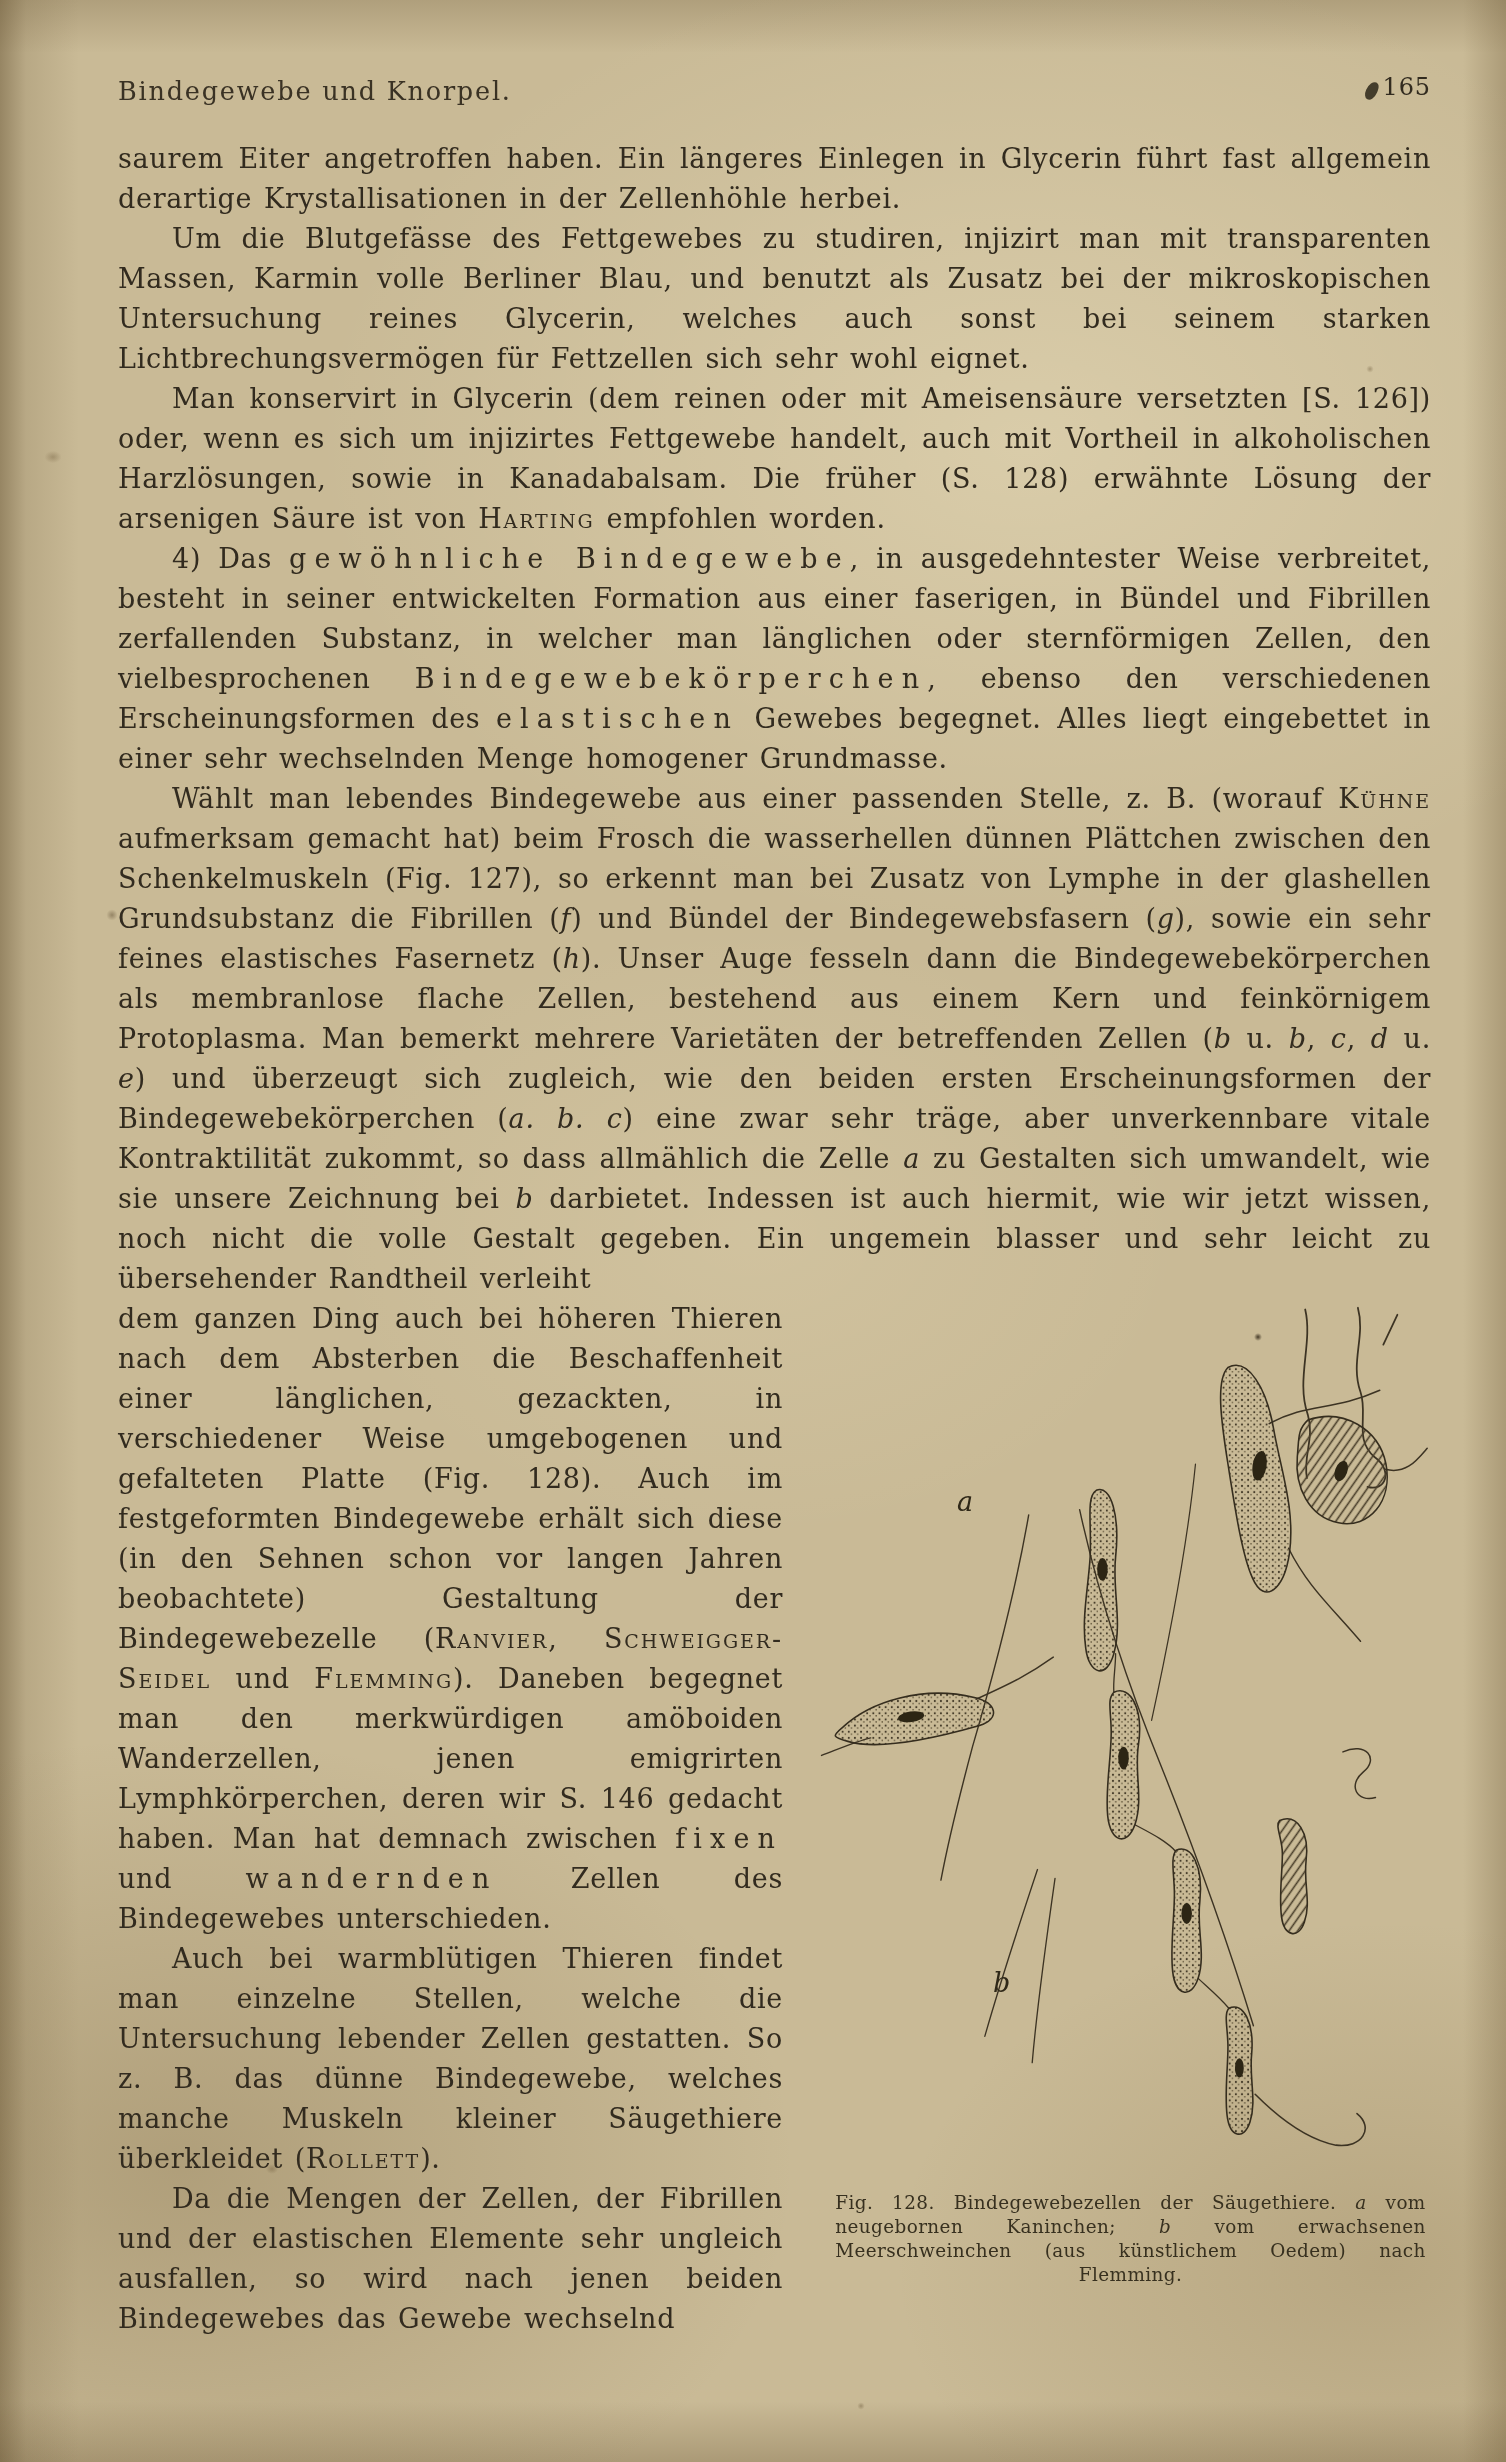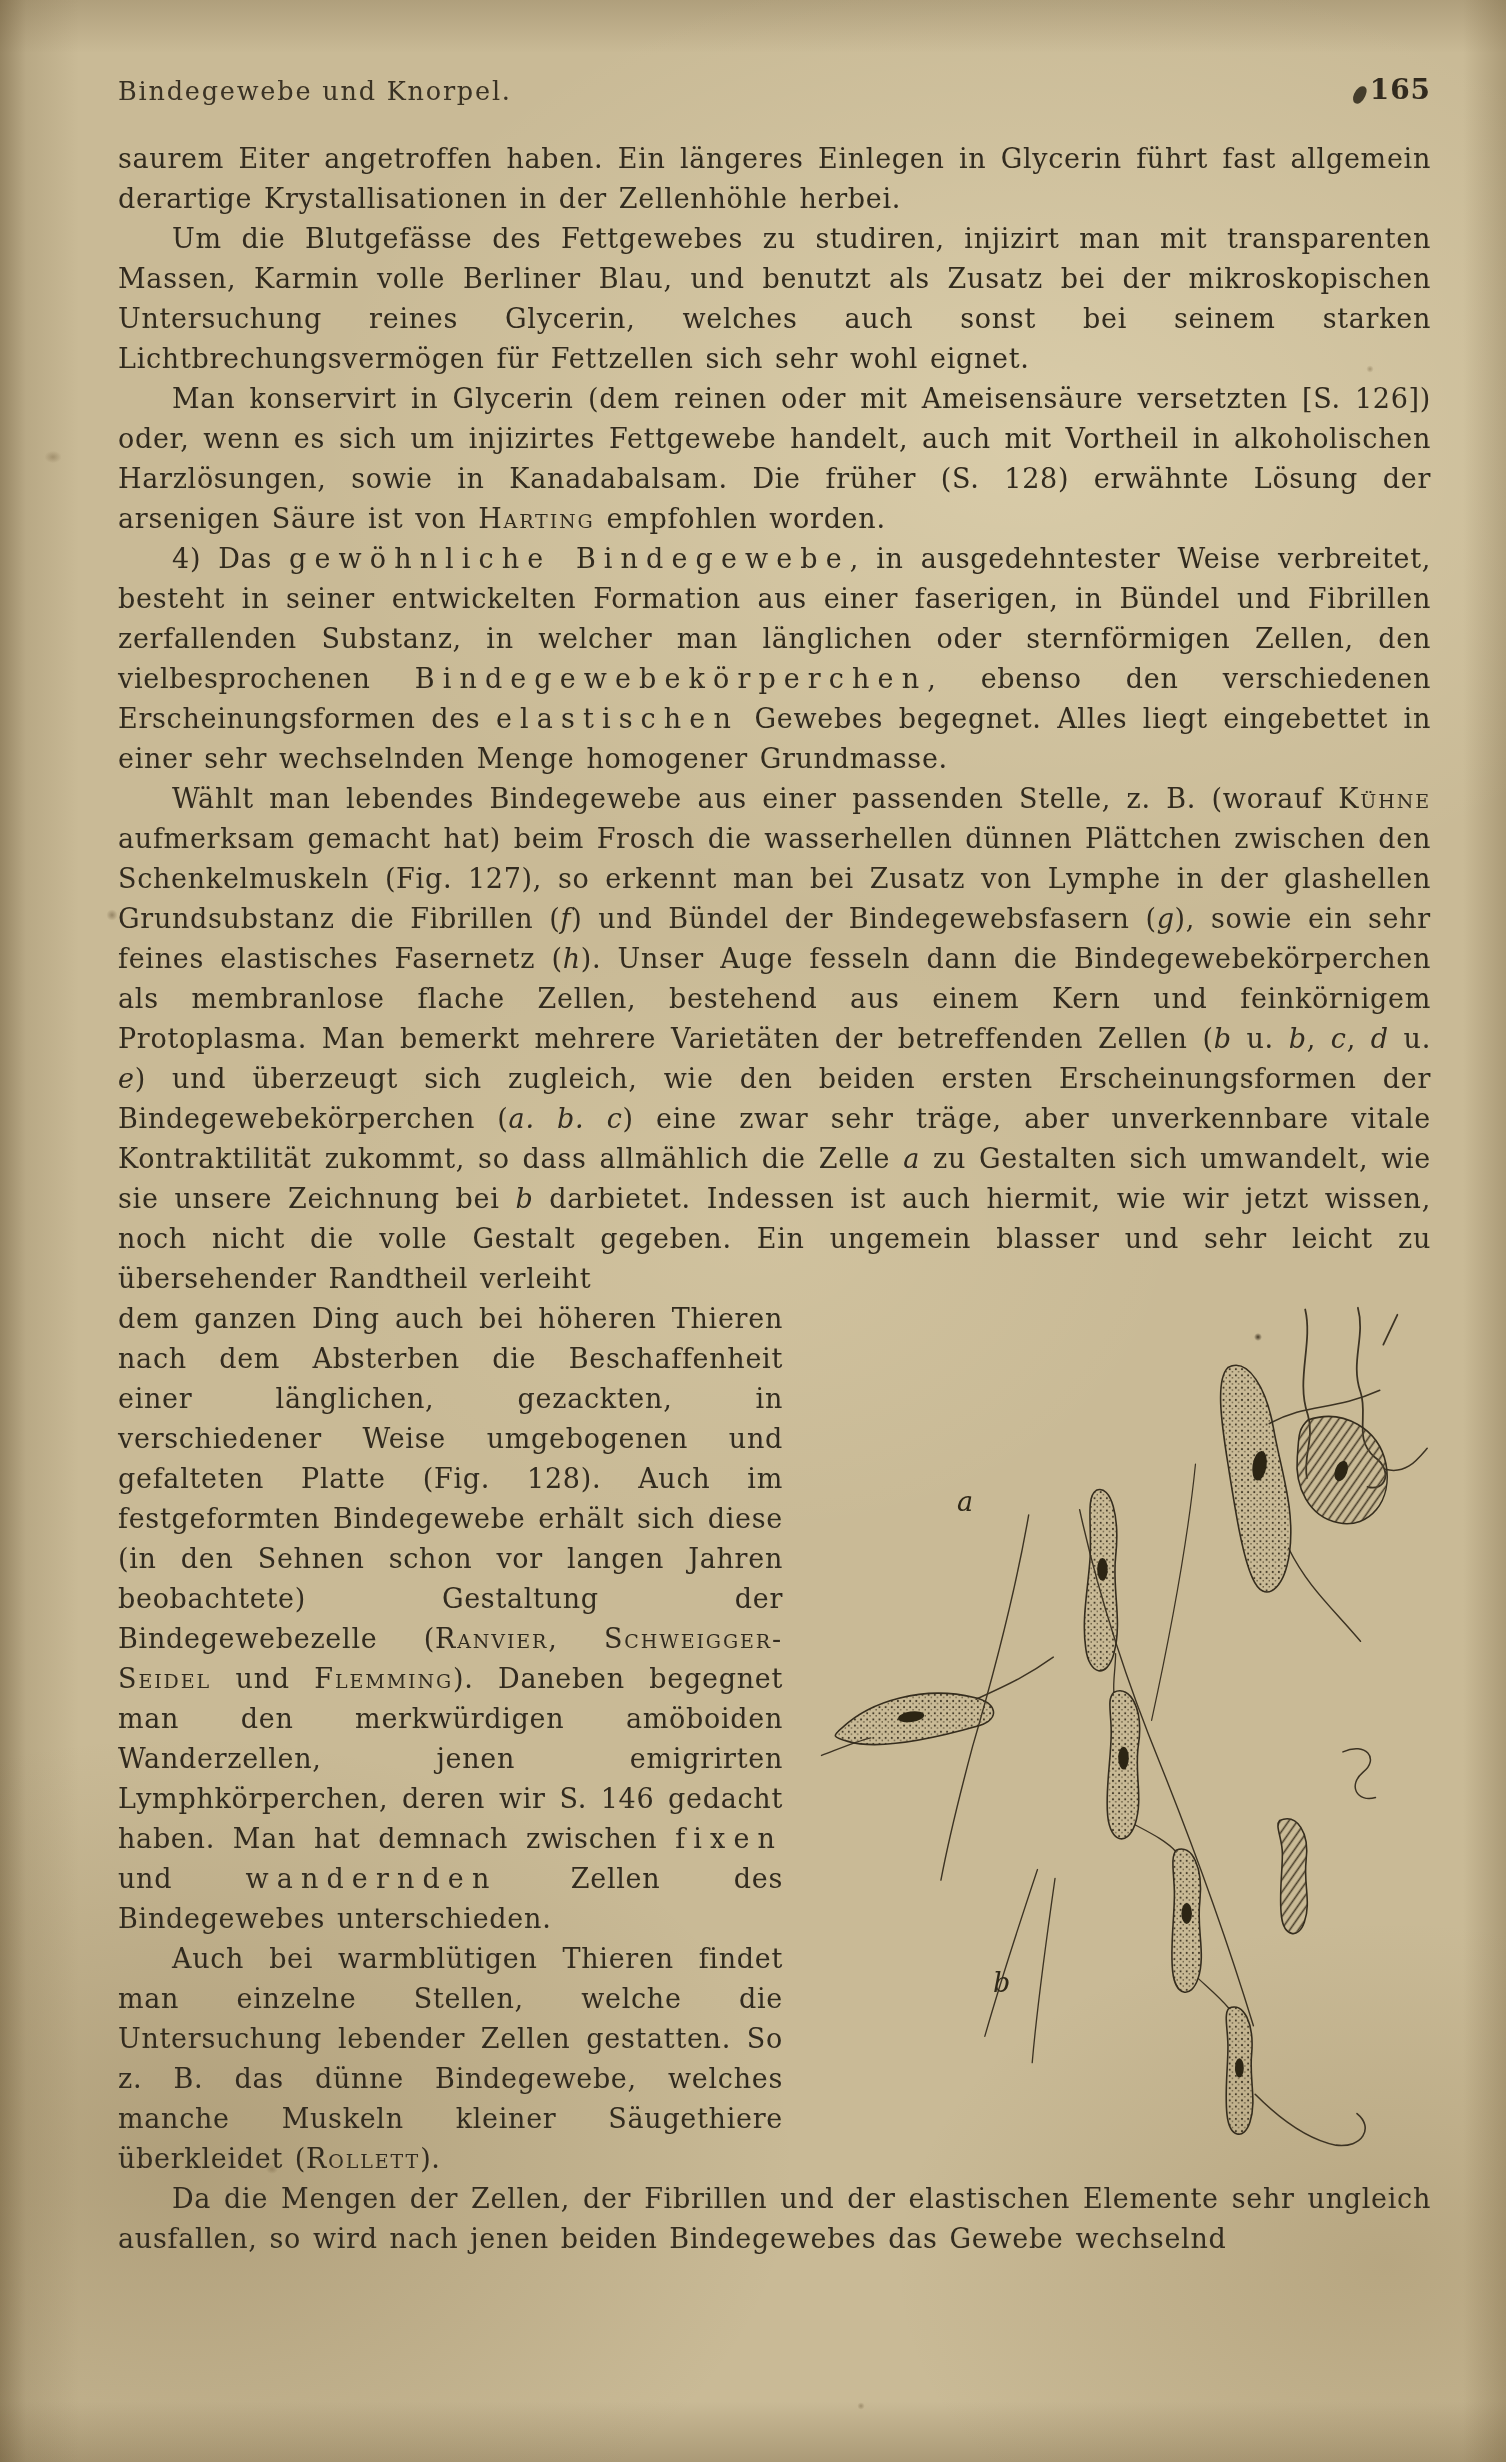--- a/index.html
+++ b/index.html
@@ -46,21 +46,21 @@
     height: 39px;
     font-size: 25.5px;
     letter-spacing: 1.8px;
   }
   .running-title {
     position: absolute; left: 0; right: 0;
     color: #3a3224;
   }
   .page-number-wrap {
     position: absolute; right: 0; top: -3.5px;
-    font-size: 28px; letter-spacing: 0.9px; font-weight: bold;
+    font-size: 24px; letter-spacing: 0.9px;
   }
   .ink-smudge {
     display: inline-block;
     width: 11.4px; height: 19.3px;
     margin-right: 1.8px;
     background: #2d2719;
     border-radius: 60% 40% 55% 45%;
     transform: rotate(24deg) translateY(7px);
     opacity: .85;
   }
@@ -181,20 +181,21 @@
                 <ellipse cx="350" cy="515" rx="6" ry="13"></ellipse>
                 <ellipse cx="422" cy="692" rx="6" ry="12"></ellipse>
                 <ellipse cx="482" cy="868" rx="5" ry="11"></ellipse>
                 <ellipse cx="108" cy="468" rx="15" ry="6" transform="rotate(-8 108 468)"></ellipse>
                 <ellipse cx="598" cy="188" rx="7" ry="12" transform="rotate(20 598 188)"></ellipse>
               </g>
             </svg>
             <span class="fig-label label-a">a</span>
             <span class="fig-label label-b">b</span>
           </div>
+          <figcaption>Fig. 128. Bindegewebezellen der Säugethiere. <i>a</i> vom neugebornen Kaninchen; <i>b</i> vom erwachsenen Meerschweinchen (aus künstlichem Oedem) nach Flemming.</figcaption>
         </figure>
 
         <p class="noindent">dem ganzen Ding auch bei höheren Thieren nach dem Absterben die Beschaffenheit einer länglichen, gezackten, in verschiedener Weise umgebogenen und gefalteten Platte (Fig. 128). Auch im festgeformten Bindegewebe erhält sich diese (in den Sehnen schon vor langen Jahren beobachtete) Gestaltung der Bindegewebezelle (<span class="sc">Ranvier</span>, <span class="sc">Schweigger-Seidel</span> und <span class="sc">Flemming</span>). Daneben begegnet man den merkwürdigen amöboiden Wanderzellen, jenen emigrirten Lymphkörperchen, deren wir S. 146 gedacht haben. Man hat demnach zwischen <span class="sp">fixen</span> und <span class="sp">wandernden</span> Zellen des Bindegewebes unterschieden.</p>
         <p>Auch bei warmblütigen Thieren findet man einzelne Stellen, welche die Untersuchung lebender Zellen gestatten. So z. B. das dünne Bindegewebe, welches manche Muskeln kleiner Säugethiere überkleidet (<span class="sc">Rollett</span>).</p>
         <p>Da die Mengen der Zellen, der Fibrillen und der elastischen Elemente sehr ungleich ausfallen, so wird nach jenen beiden Bindegewebes das Gewebe wechselnd</p>
       </div>
     </div>
 
   </div>
 </div>

